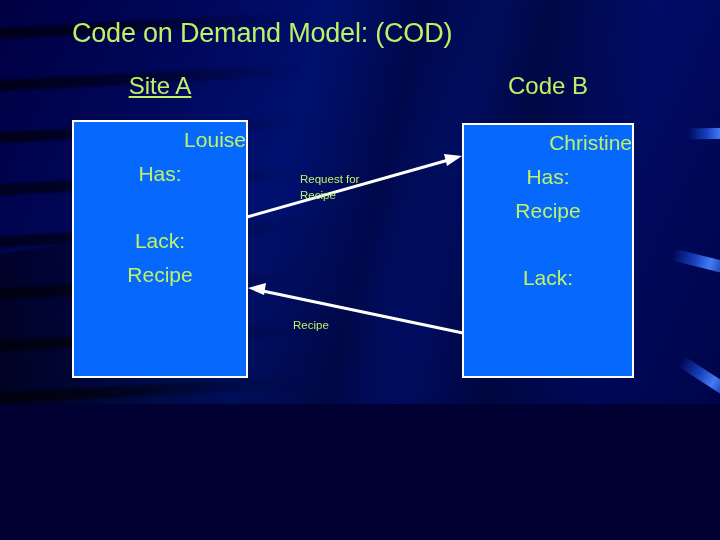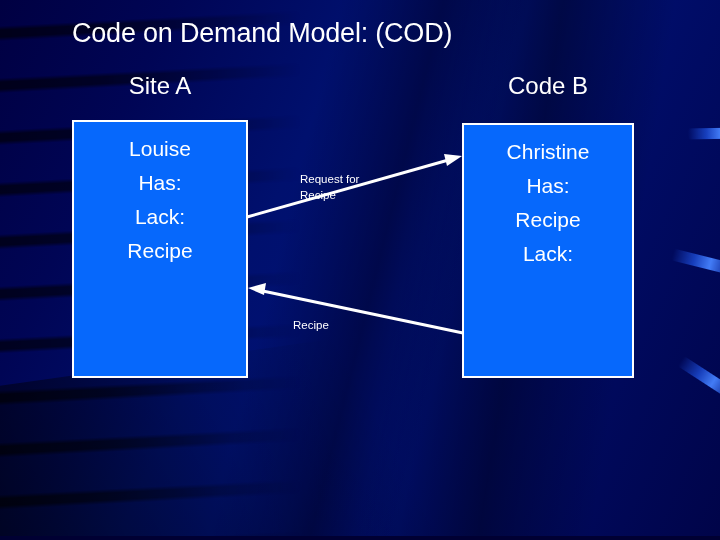--- a/index.html
+++ b/index.html
@@ -3,25 +3,25 @@
 <meta charset="utf-8">
 <style>
   html, body {
     margin: 0;
     padding: 0;
     background: #000033;
   }
   #slide {
     position: relative;
     width: 720px;
-    height: 536px;
+    height: 404px;
     overflow: hidden;
     background: #00006b;
     font-family: "Liberation Sans", sans-serif;
-    color: #ffffff;
+    color: #bef264;
   }
 
   
   .bg-base {
     position: absolute;
     inset: 0;
     background:
       linear-gradient(115deg,
         #000042 0%,
         #000555 18%,
@@ -79,40 +79,40 @@
     letter-spacing: -0.2px;
     white-space: nowrap;
   }
   .site-label {
     position: absolute;
     top: 72px;
     font-size: 24px;
     text-align: center;
     white-space: nowrap;
   }
-  #site-a-label { left: 72px; width: 176px; }
+  #site-a-label { left: 72px; width: 176px; text-decoration: underline; }
   #site-b-label { left: 462px; width: 172px; }
 
   .site-box {
     position: absolute;
     box-sizing: border-box;
     background: #0668fc;
     border: 2px solid #ffffff;
     text-align: center;
   }
   #site-a-box { left: 72px;  top: 120px; width: 176px; height: 258px; }
   #site-b-box { left: 462px; top: 123px; width: 172px; height: 255px; }
 
   .box-line {
     font-size: 21px;
     line-height: 34px;
     white-space: nowrap;
   }
-  .group-has  { margin-top: 10px; }
-  .group-lack { }
+  .group-has  { margin-top: 1px; text-align: right; }
+  .group-lack { margin-top: 33px; }
 
   
   #arrows {
     position: absolute;
     left: 0; top: 0;
     width: 720px; height: 540px;
     pointer-events: none;
   }
 
   .arrow-label {

